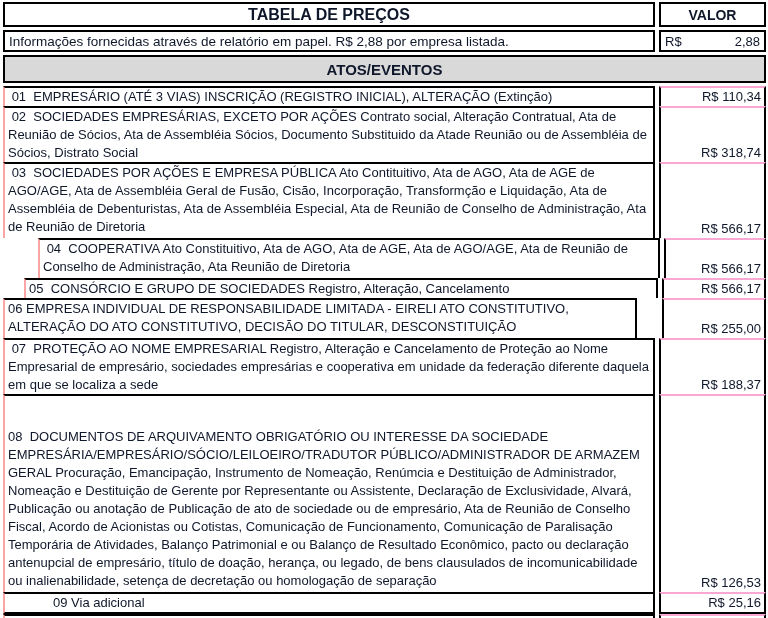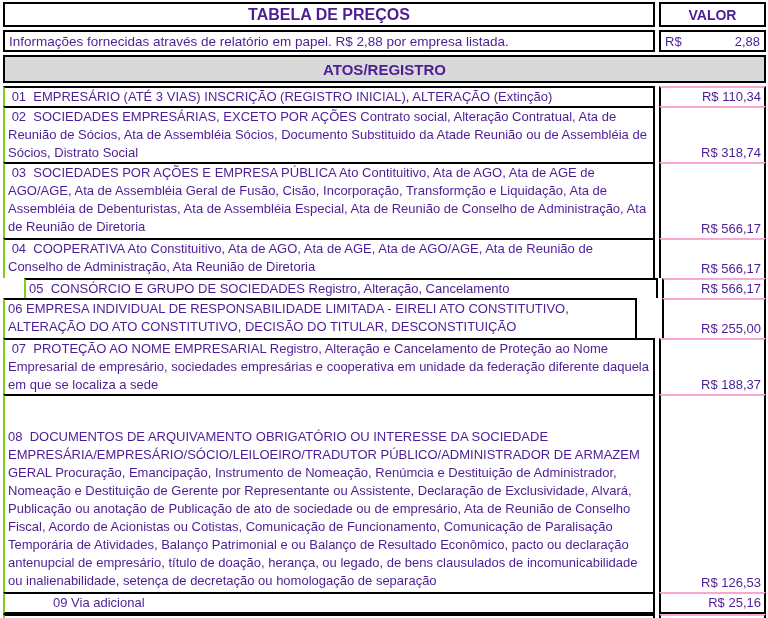--- a/index.html
+++ b/index.html
@@ -1,19 +1,19 @@
 <!DOCTYPE html>
 <html><head>
 <meta charset="utf-8">
 <style>
   * { margin:0; padding:0; box-sizing:border-box; }
   html,body { background:#fff; }
   .sheet {
     position:relative; width:768px; height:618px; overflow:hidden;
-    background:#fff; color:#4c1d95;
+    background:#fff; color:#0f172a;
     font-family:"Liberation Sans", sans-serif;
   }
   .tbl { margin:2px 0 0 3px; width:763px; }
   .toprow { display:flex; }
   .gaprow { height:3px; }
   .box-main { width:652px; border:2px solid #000; }
   .vgap { width:4px; }
   .box-val { width:107px; border:2px solid #000; }
   .hdr-main {
     height:25px; display:flex; align-items:center; justify-content:center;
@@ -31,21 +31,21 @@
     height:22px; display:flex; align-items:center; justify-content:space-between;
     padding:0 4px; font-size:13px;
   }
   .section-bar {
     width:763px; height:28px; border:2px solid #000; background:#D9D9D9;
     display:flex; align-items:center; justify-content:center;
     font-weight:bold; font-size:15px;
   }
   .irow { display:flex; }
   .cell-main {
-    width:652px; border-left:2px solid #84cc16; border-right:2px solid #000;
+    width:652px; border-left:2px solid #fca5a5; border-right:2px solid #000;
     border-top:2px solid #000; padding:0 3px;
     font-size:13px; line-height:18px; white-space:pre-wrap; overflow-wrap:anywhere;
   }
   .cell-val {
     width:107px; border-left:2px solid #000; border-right:2px solid #000;
     border-top:2px solid #f9a8d4; padding:0 3px 1px 0;
     display:flex; align-items:flex-end; justify-content:flex-end;
     font-size:13px; line-height:17px;
   }
   .irow.last .cell-main, .irow.last .cell-val { border-bottom:2px solid #000; }
@@ -68,21 +68,21 @@
       <div class="box-main info-main">Informações fornecidas através de relatório em papel. R$ 2,88 por empresa listada.</div>
       <div class="vgap"></div>
       <div class="box-val info-val">
         <span>R$</span>
         <span>2,88</span>
       </div>
     </div>
 
     <div class="gaprow"></div>
 
-    <div class="section-bar">ATOS/REGISTRO</div>
+    <div class="section-bar">ATOS/EVENTOS</div>
 
     <div class="gaprow"></div>
 
     <div id="items">
   <div class="irow">
     <div class="cell-main" style="min-height: 20px;"> 01  EMPRESÁRIO (ATÉ 3 VIAS) INSCRIÇÃO (REGISTRO INICIAL), ALTERAÇÃO (Extinção)</div>
     <div class="vgap"></div>
     <div class="cell-val" style="min-height: 20px;">R$ 110,34</div>
   </div>
 
@@ -92,21 +92,21 @@
     <div class="cell-val" style="min-height: 56px;">R$ 318,74</div>
   </div>
 
   <div class="irow">
     <div class="cell-main" style="min-height: 76px;"> 03  SOCIEDADES POR AÇÕES E EMPRESA PÚBLICA Ato Contituitivo, Ata de AGO, Ata de AGE de AGO/AGE, Ata de Assembléia Geral de Fusão, Cisão, Incorporação, Transformção e Liquidação, Ata de Assembléia de Debenturistas, Ata de Assembléia Especial, Ata de Reunião de Conselho de Administração, Ata de Reunião de Diretoria</div>
     <div class="vgap"></div>
     <div class="cell-val" style="min-height: 76px;">R$ 566,17</div>
   </div>
 
   <div class="irow">
-    <div class="cell-main" style="min-height: 40px;"> 04  COOPERATIVA Ato Constituitivo, Ata de AGO, Ata de AGE, Ata de AGO/AGE, Ata de Reunião de Conselho de Administração, Ata Reunião de Diretoria</div>
+    <div class="cell-main" style="min-height: 40px; margin-left: 35px;"> 04  COOPERATIVA Ato Constituitivo, Ata de AGO, Ata de AGE, Ata de AGO/AGE, Ata de Reunião de Conselho de Administração, Ata Reunião de Diretoria</div>
     <div class="vgap"></div>
     <div class="cell-val" style="min-height: 40px;">R$ 566,17</div>
   </div>
 
   <div class="irow">
     <div class="cell-main" style="min-height: 20px; margin-left: 21px;">05  CONSÓRCIO E GRUPO DE SOCIEDADES Registro, Alteração, Cancelamento</div>
     <div class="vgap"></div>
     <div class="cell-val" style="min-height: 20px;">R$ 566,17</div>
   </div>
 

